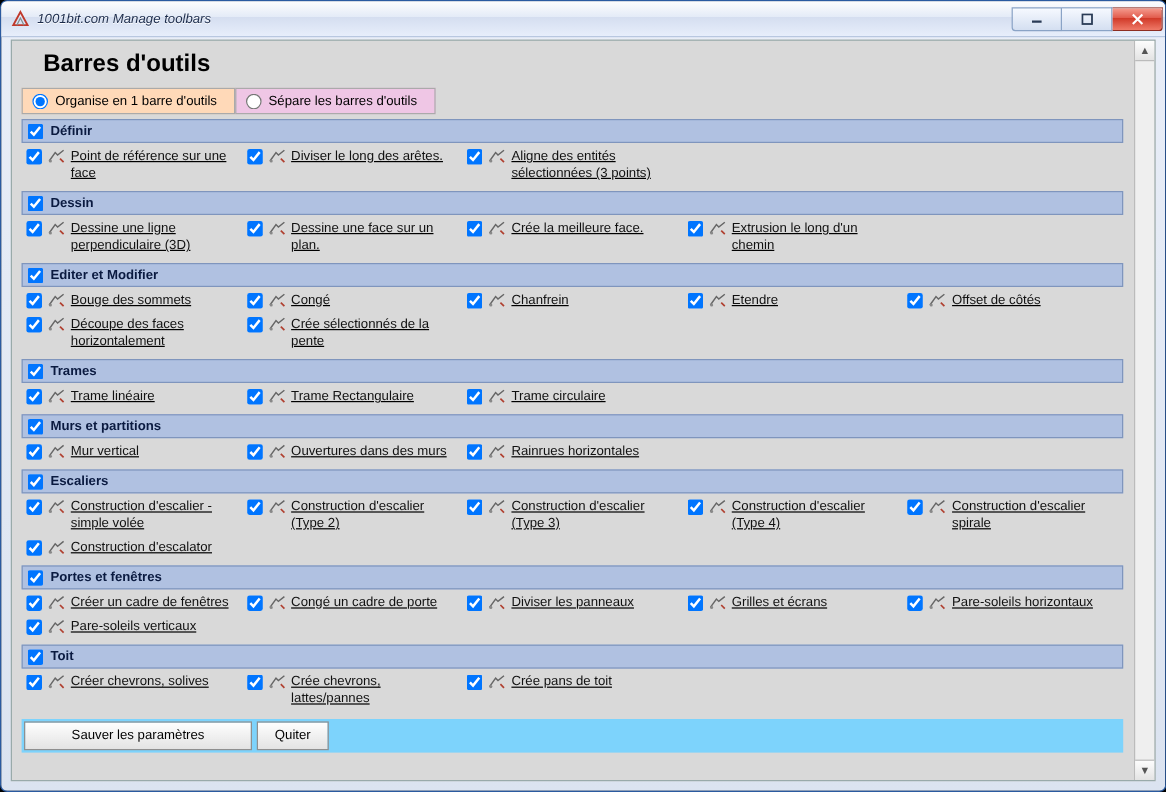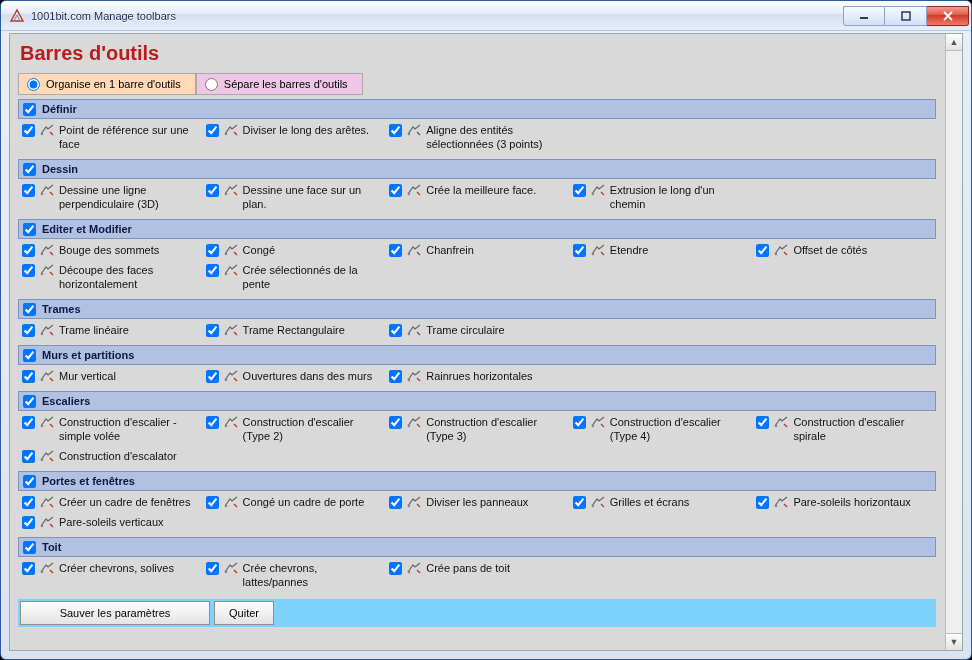--- a/index.html
+++ b/index.html
@@ -6,20 +6,21 @@
   html, body { width: 972px; height: 660px; font-family: Tahoma, Arial, sans-serif; font-size: 11px; background: #000; overflow: hidden; }
   
   .window {
     width: 972px; height: 660px; background: linear-gradient(#e9eef8, #dbe3f0);
     border: 1px solid #2a5aa0; border-radius: 6px; overflow: hidden; position: relative;
   }
   .titlebar {
     height: 30px; display: flex; align-items: center; padding: 0 2px 0 8px;
     background: linear-gradient(#fdfdfe, #e4ebf7 45%, #d5def0 46%, #e7eefb);
     border-bottom: 1px solid #b8c7e0;
+    font-style: italic;
   }
   .titlebar .appicon { width:16px; height:16px; margin-right:6px; display:inline-block; }
   .titlebar .appicon svg { width:16px; height:16px; }
   .titlebar .title { color:#1b2b4b; text-shadow:0 1px 0 #fff; }
   .winbtns { margin-left:auto; display:flex; gap:0; }
   .winbtn {
     width:42px; height:20px; margin-left:0; border:1px solid #8aa3c6; border-left:none;
     display:flex; align-items:center; justify-content:center; background:linear-gradient(#f6f9ff,#d4dff1);
     color:#2a3b56; font-size:12px; line-height:1;
   }
@@ -27,38 +28,38 @@
   .winbtn:last-child { border-bottom-right-radius:3px; }
   .winbtn.close { background:linear-gradient(#f49a8d,#e1594a 45%,#d13a29 46%,#ef7a68); color:#fff; border-color:#8d2d22; }
   .client {
     position:absolute; left:8px; right:8px; top:32px; bottom:8px;
     background:#d9d9d9; border:1px solid #9aa; overflow:hidden;
   }
   .scrollarea { position:absolute; inset:0; right:18px; overflow:auto; padding:6px 8px 4px 8px; }
   .vscroll { position:absolute; right:0; top:0; bottom:0; width:17px; background:#efefef; border-left:1px solid #bbb; }
   .vscroll .arrow { height:17px; background:linear-gradient(#fdfdfd,#e3e3e3); border-bottom:1px solid #bbb; display:flex; align-items:center; justify-content:center; color:#555; font-size:9px;}
   .vscroll .arrow.down { position:absolute; bottom:0; left:0; right:0; border-top:1px solid #bbb; border-bottom:none;}
-  h1.pageTitle { font-size:20px; font-weight:bold; color:#b91c1c; margin:2px 0 8px 2px; font-family: Arial, sans-serif; }
+  h1.pageTitle { font-size:20px; font-weight:bold; color:#000000; margin:2px 0 8px 18px; font-family: Arial, sans-serif; }
   .radiorow { display:flex; gap:0; margin-bottom:4px; }
   .radiobox {
     height:22px; display:flex; align-items:center; padding:0 14px 0 8px;
     border:1px solid #aaa; background:#f2f2f2; font-size:11px; color:#000;
   }
   .radiobox.sel { background:#ffd9b8; }
   .radiobox.unsel { background:#efc6e5; }
   .radiobox input { margin-right:6px; }
   .section-header {
     background:#b0c1e1; border:1px solid #7f95bd; height:20px;
     display:flex; align-items:center; padding:0 4px; margin-top:2px;
     font-weight:bold; color:#0a1a40;
   }
   .section-header input { margin-right:6px; }
   .grid5 {
     display:grid; grid-template-columns: repeat(5, 1fr);
-    column-gap:4px; row-gap:2px; padding:2px 2px 4px 2px;
+    column-gap:4px; row-gap:2px; padding:2px 2px 4px 2px;text-decoration:underline;
   }
   .cell { display:flex; align-items:flex-start; gap:4px; padding:2px 2px; line-height:14px; }
   .cell input[type=checkbox] { margin-top:1px; flex:0 0 auto; }
   .toolicon { width:16px; height:14px; display:inline-flex; align-items:center; justify-content:center; flex:0 0 auto; color:#444;}
   .toolicon svg { width:16px; height:14px; }
   .cell .lbl { color:#111; }
   .buttonbar { display:flex; gap:4px; margin-top:4px; background:#7dd3fc; padding:2px; }
   .btn {
     height:24px; padding:0 14px; background:linear-gradient(#fefefe,#e3e3e3);
     border:1px solid #8f8f8f; font-size:11px; display:flex; align-items:center; justify-content:center;

